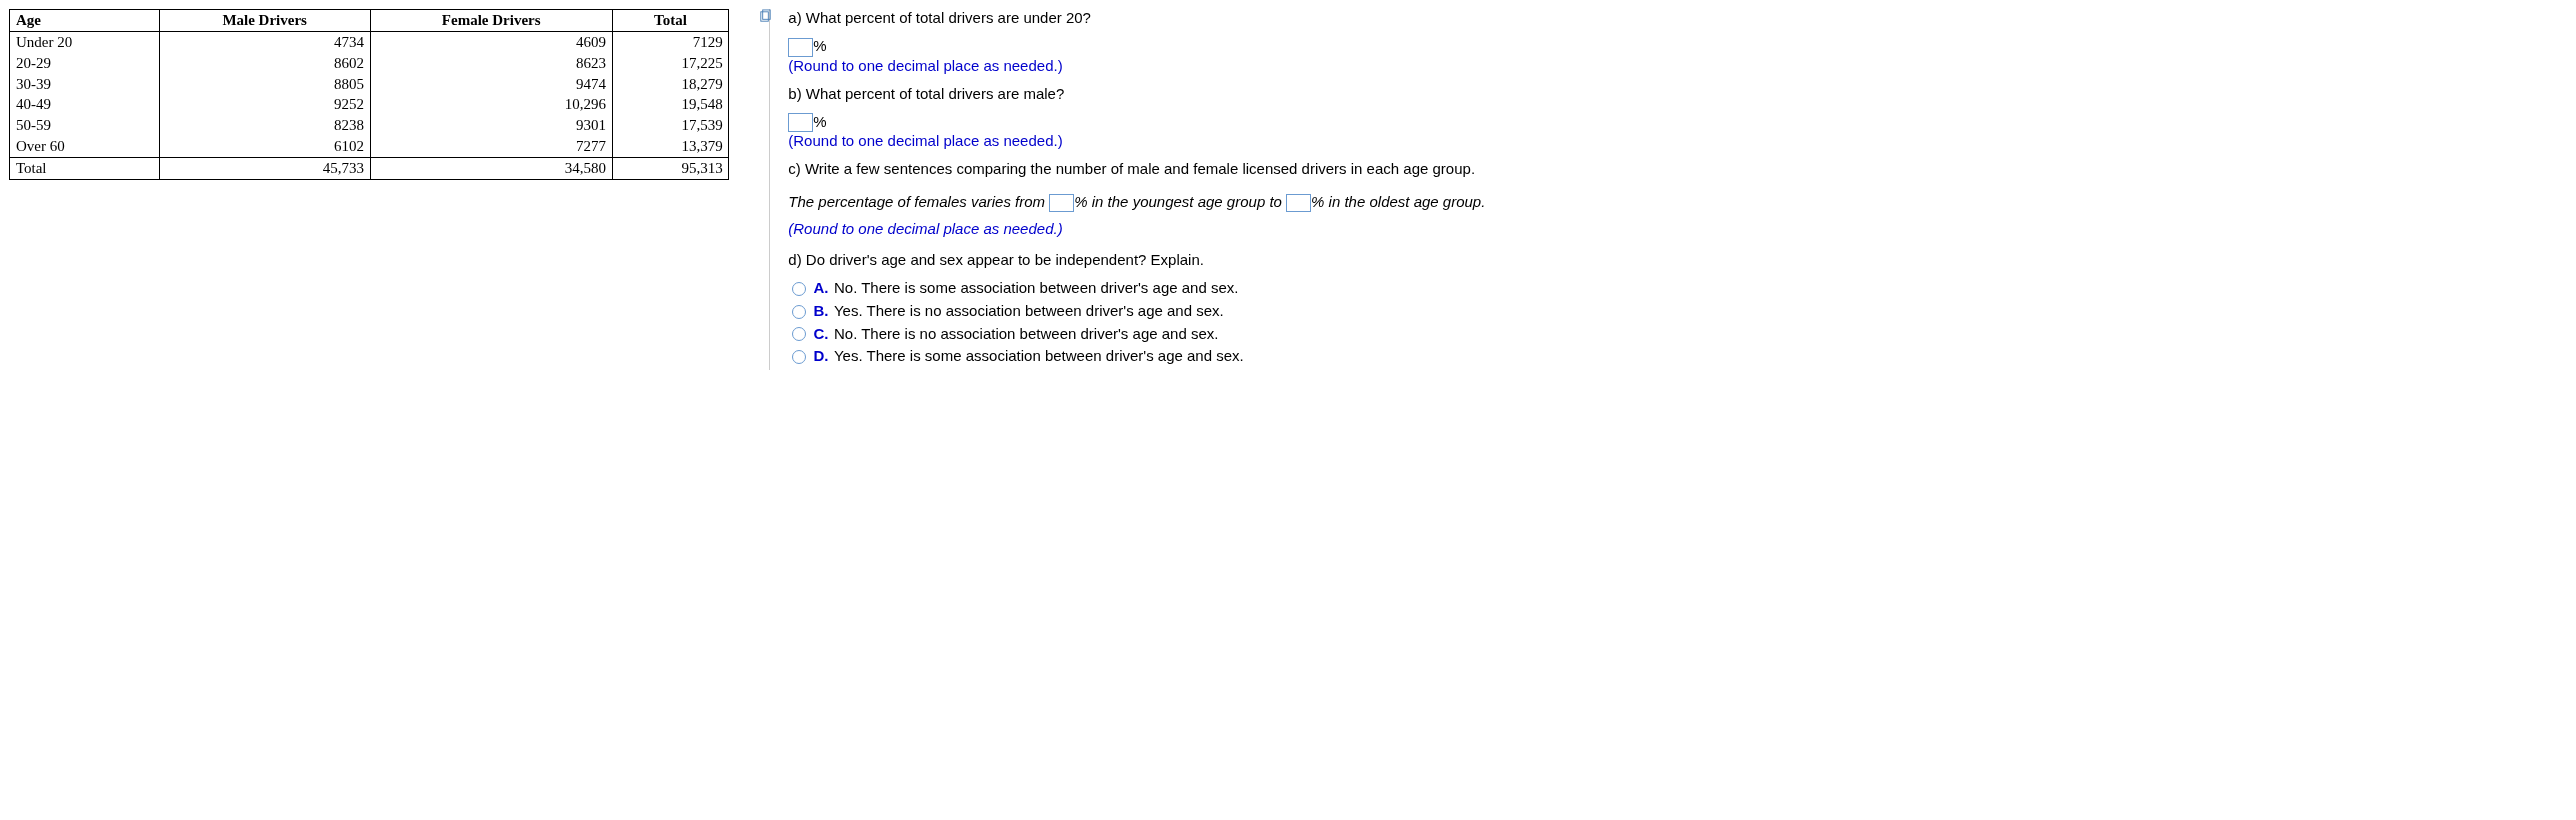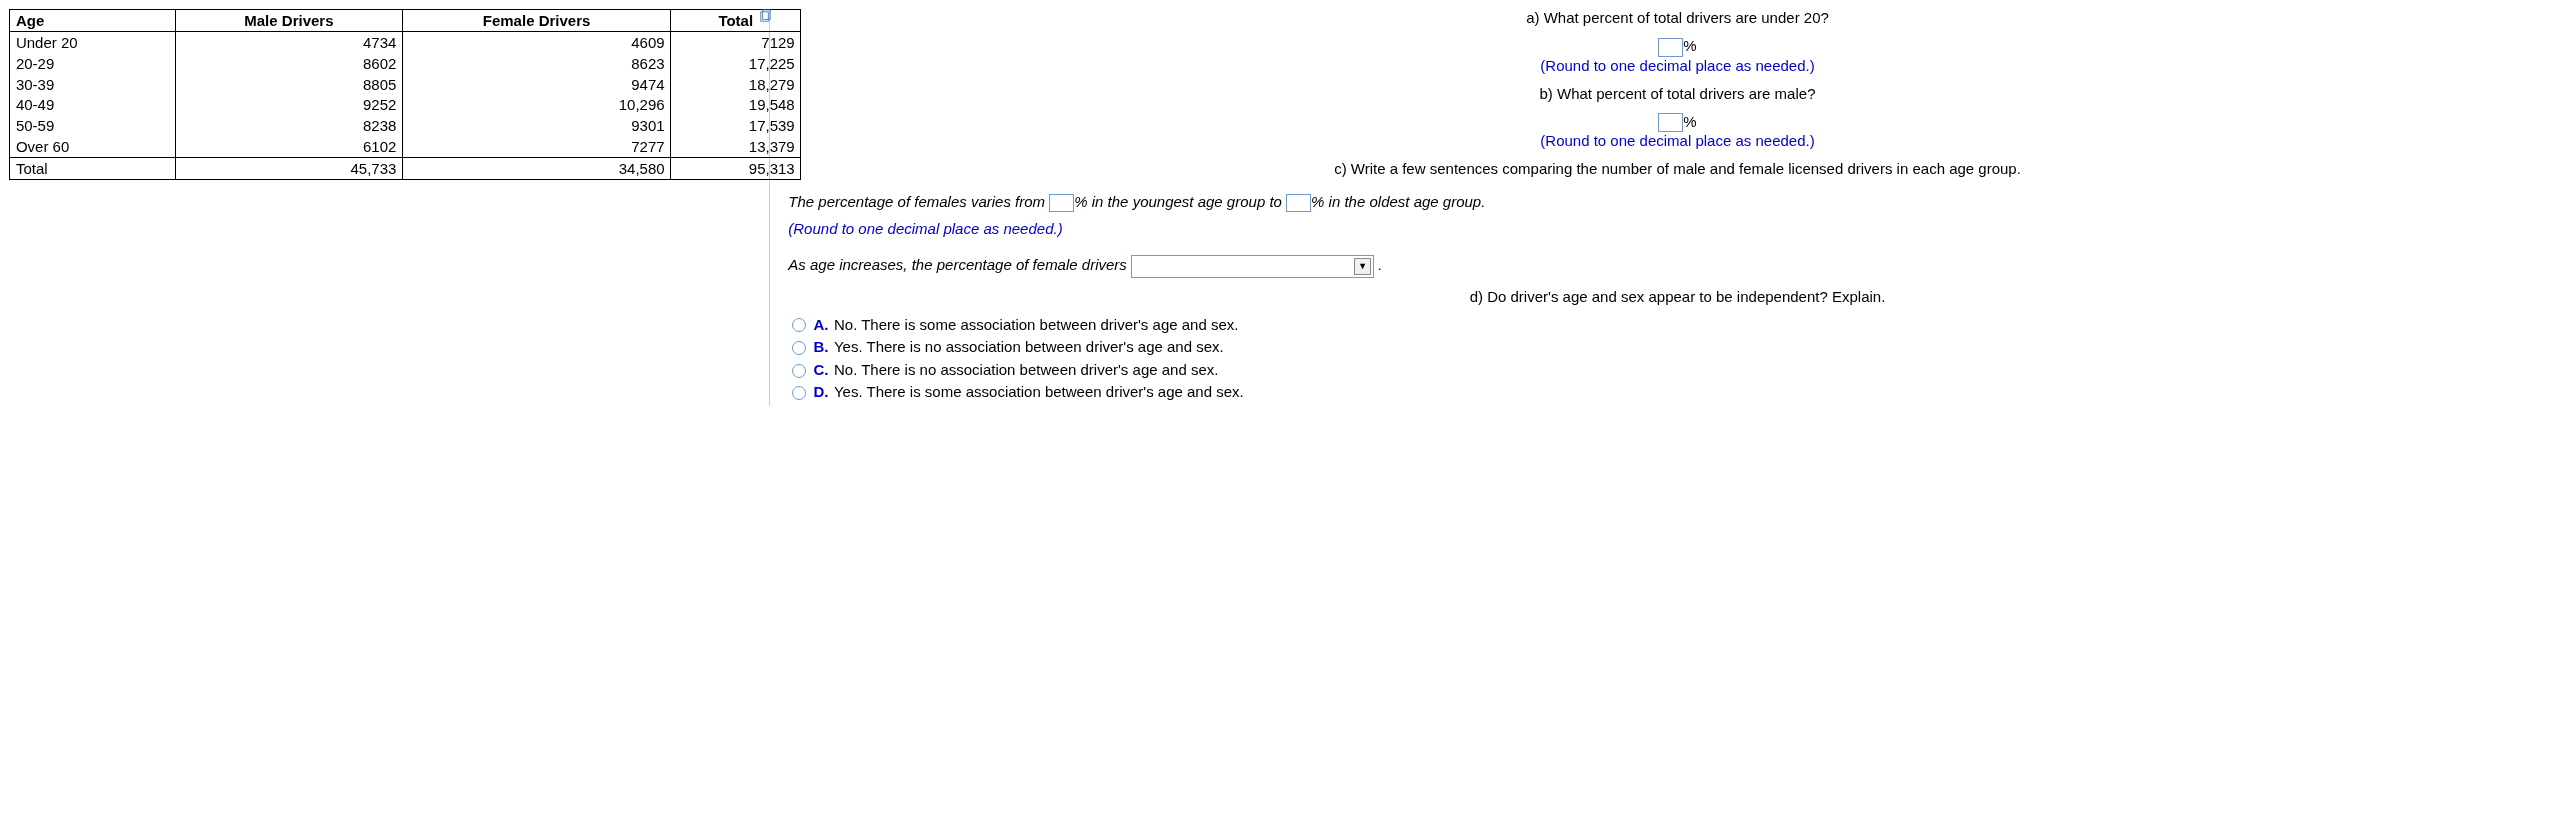--- a/index.html
+++ b/index.html
@@ -19,21 +19,22 @@
       padding-left: 18.5px;
     }
     .intro {
       margin-bottom: 18.5px;
     }
     .table-wrapper {
       position: relative;
     }
     table {
       border-collapse: collapse;
-      width: 792px;
+      width: 720px;
+      font-family: Liberation Serif, serif;
     }
     th, td {
       padding: 1.9px 5.6px;
       text-align: left;
       font-weight: normal;
     }
     thead th {
       font-weight: bold;
       text-align: center;
       border-bottom: 0.9px solid #000;
@@ -65,21 +66,20 @@
     .copy-icon {
       position: absolute;
       top: 0;
       right: -23px;
       color: #4a7fb5;
       cursor: pointer;
       font-size: 13px;
     }
     .question {
       margin-bottom: 11px;
-      text-align: center;
     }
     .input-box {
       width: 23px;
       height: 16.7px;
       border: 0.9px solid #6b9bd1;
       display: inline-block;
       vertical-align: middle;
     }
     .round-note {
       color: #0000cc;
@@ -227,23 +227,20 @@
   <div class="question">
     <span>c) Write a few sentences comparing the number of male and female licensed drivers in each age group.</span>
   </div>
 
   <div class="sentence-line">
     <span>The percentage of females varies from </span><span class="input-box"></span><span>% in the youngest age group to </span><span class="input-box"></span><span>% in the oldest age group.</span>
     <br>
     <span class="round-note">(Round to one decimal place as needed.)</span>
   </div>
 
-  <div class="sentence-line">
-    <span>As age increases, the percentage of female drivers </span><span class="dropdown"><span class="dropdown-arrow">▼</span></span> <span>.</span>
-  </div>
 
   <div class="question">
     <span>d) Do driver's age and sex appear to be independent? Explain.</span>
   </div>
 
   <div class="choice">
     <span class="radio"></span>
     <span class="choice-label">A.</span>
     <span class="choice-text">No. There is some association between driver's age and sex.</span>
   </div>

